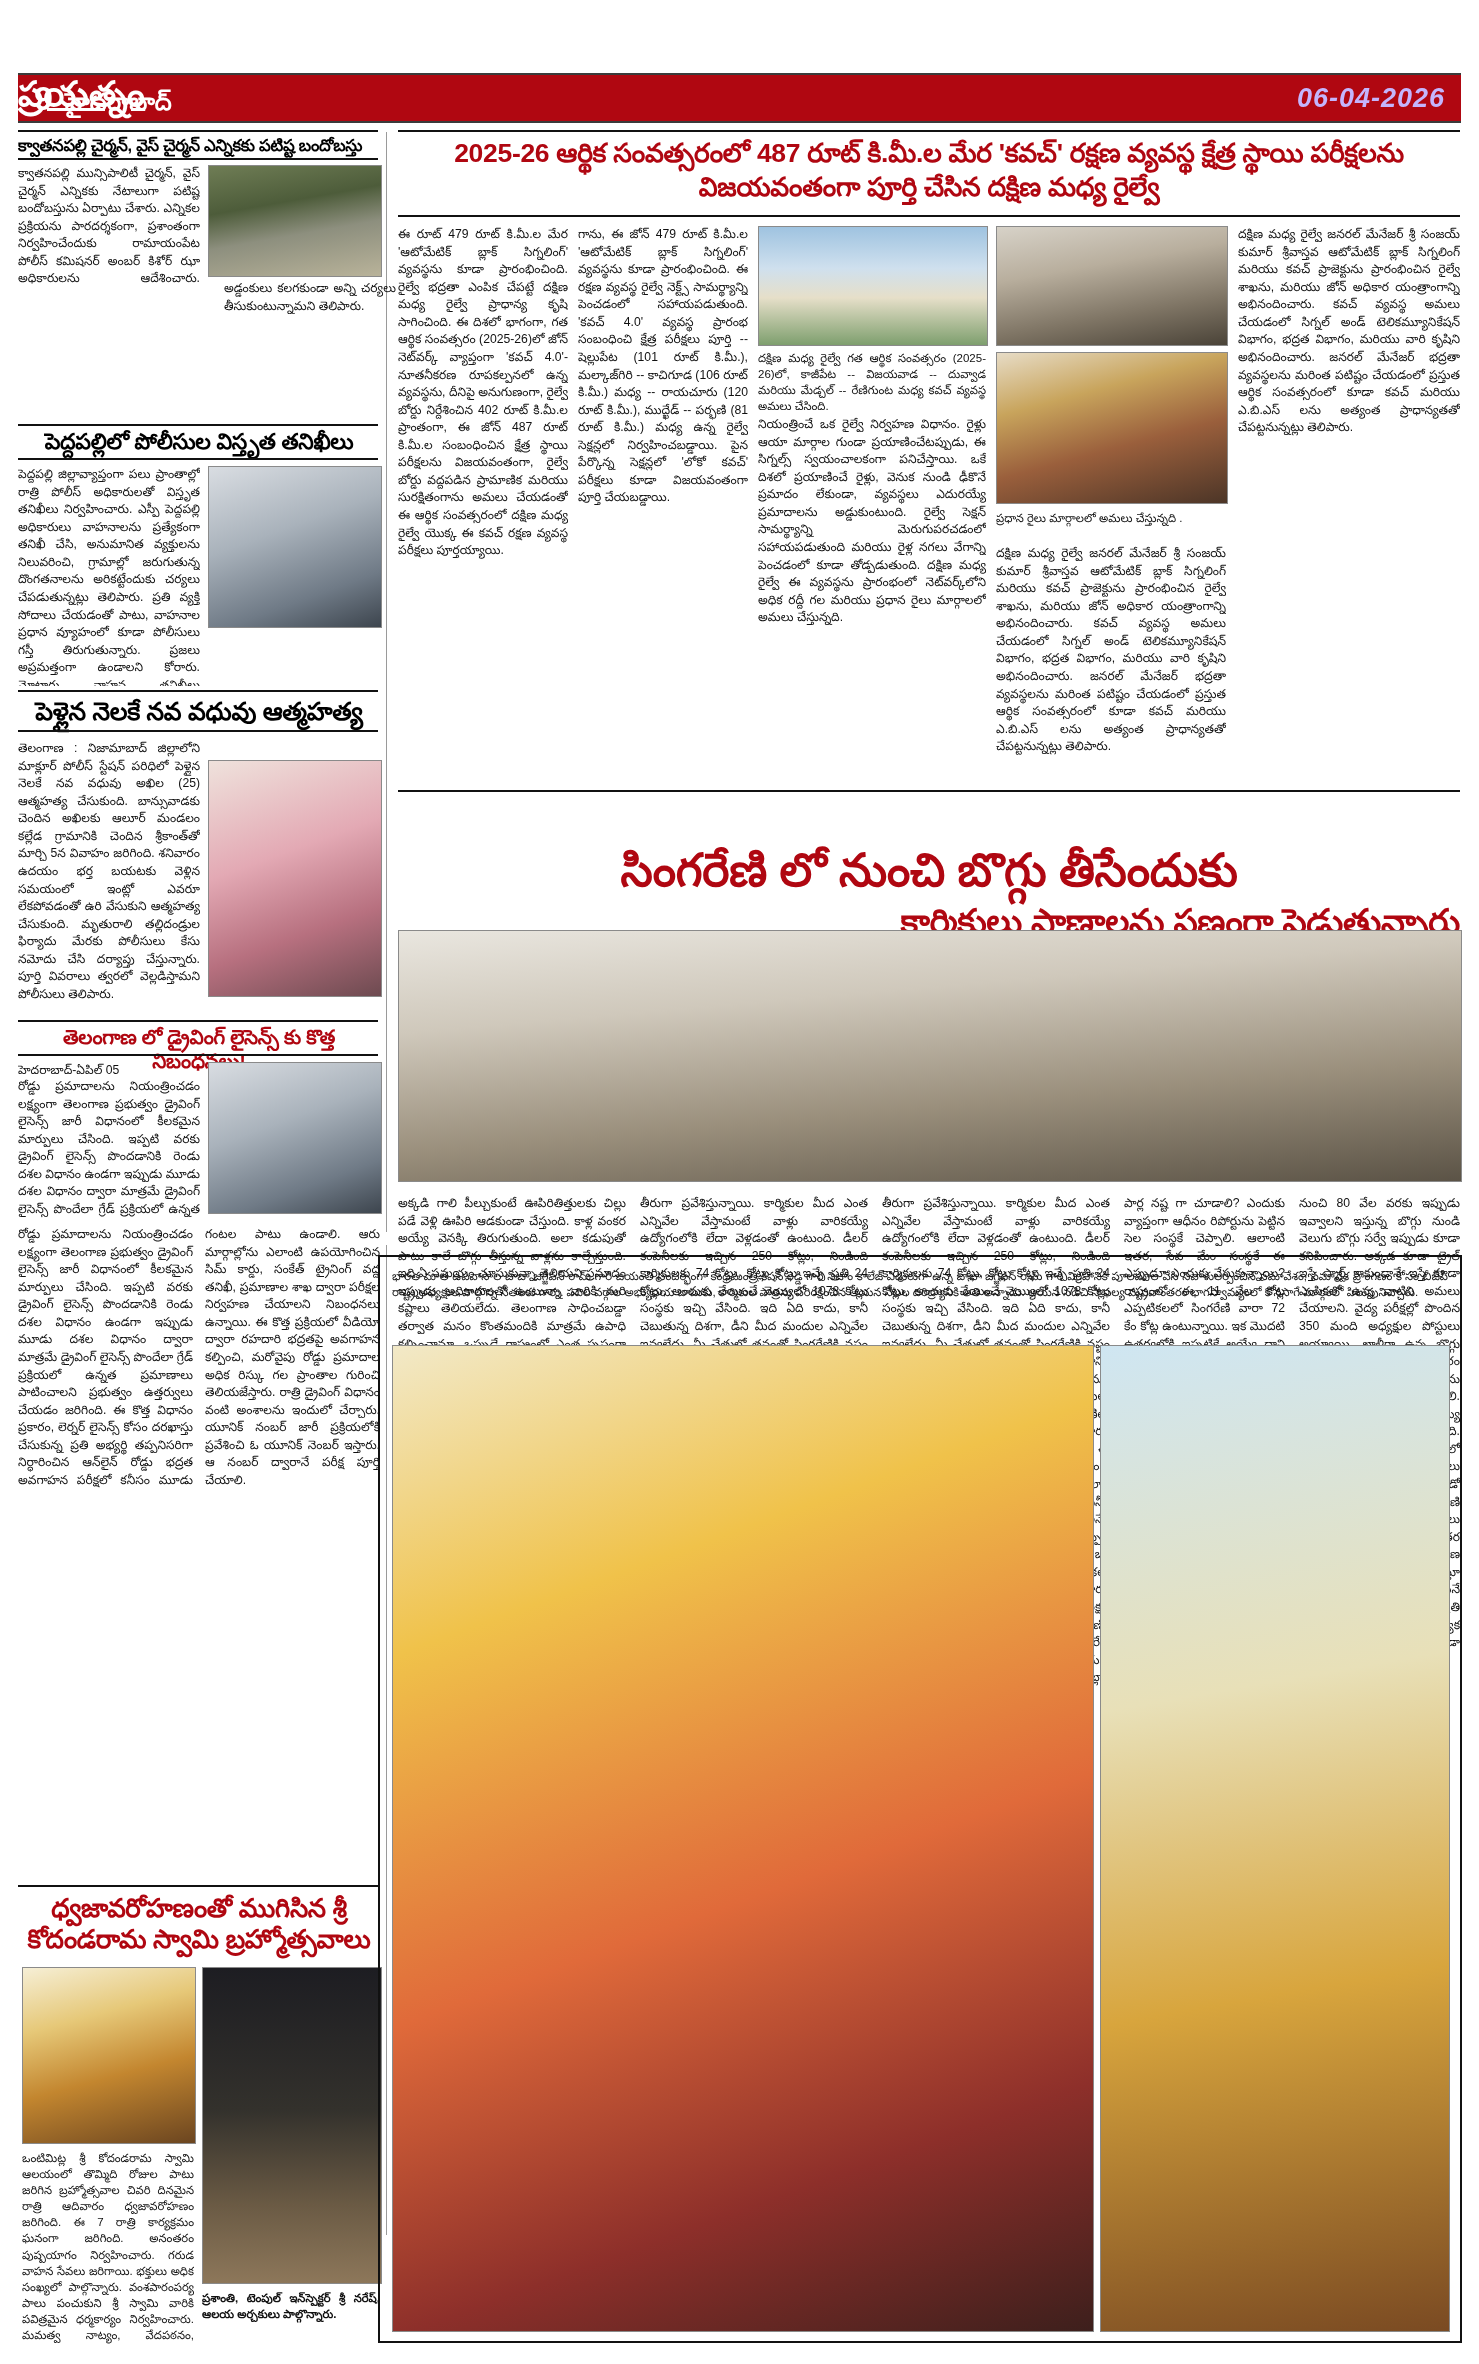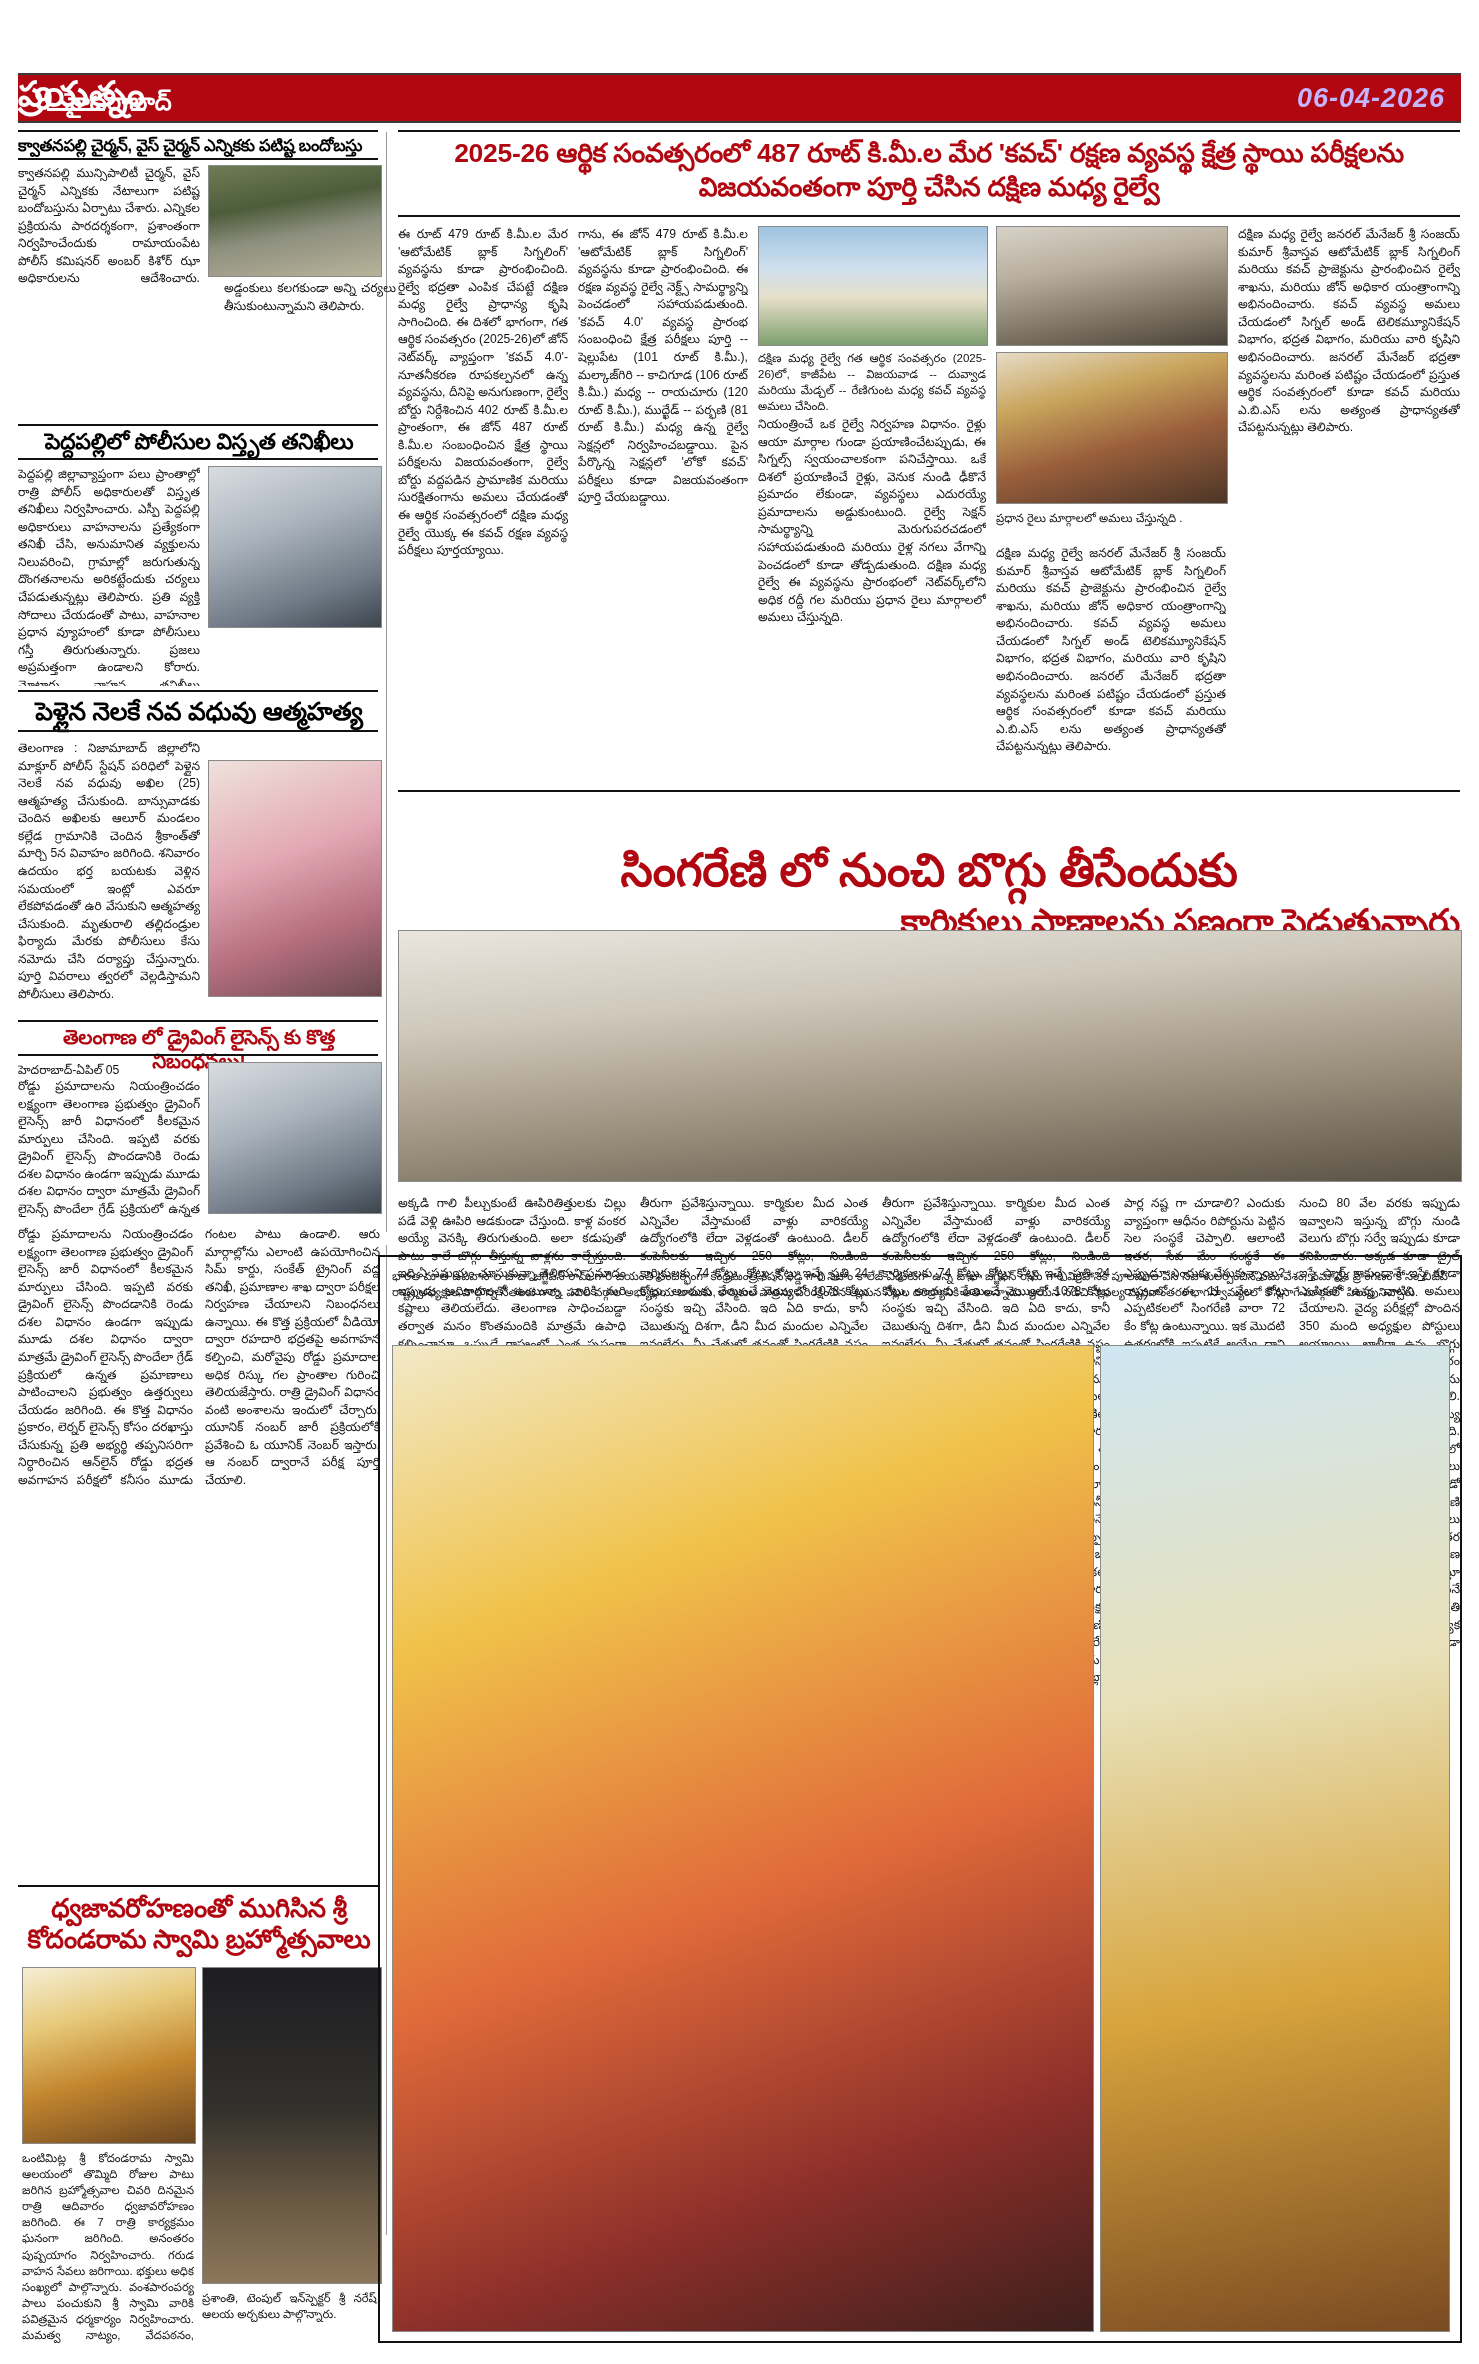--- a/index.html
+++ b/index.html
@@ -124,21 +124,21 @@
   <div class="hline2" style="left:18px;top:1885px;width:360px;"></div>
   <div class="col" style="left:18px;top:1893px;width:362px;text-align:center;">
     <div class="hl hl-red" style="font-size:26px;">ధ్వజావరోహణంతో ముగిసిన శ్రీ</div>
     <div class="hl hl-red" style="font-size:26px;">కోదండరామ స్వామి బ్రహ్మోత్సవాలు</div>
   </div>
 
   <div class="photo temple" style="position:absolute;left:22px;top:1967px;width:172px;height:175px;"></div>
   <div class="photo night" style="position:absolute;left:202px;top:1967px;width:178px;height:315px;"></div>
 
   <div class="col cap-txt" style="left:22px;top:2150px;width:172px;height:195px;overflow:hidden;">ఒంటిమిట్ల శ్రీ కోదండరామ స్వామి ఆలయంలో తొమ్మిది రోజుల పాటు జరిగిన బ్రహ్మోత్సవాల చివరి దినమైన రాత్రి ఆదివారం ధ్వజావరోహణం జరిగింది. ఈ 7 రాత్రి కార్యక్రమం ఘనంగా జరిగింది. అనంతరం పుష్పయాగం నిర్వహించారు. గరుడ వాహన సేవలు జరిగాయి. భక్తులు అధిక సంఖ్యలో పాల్గొన్నారు. వంశపారంపర్య పాలు పంచుకుని శ్రీ స్వామి వారికి పవిత్రమైన ధర్మకార్యం నిర్వహించారు. మమత్వ నాట్యం, వేదపఠనం, రాజ్యపరిపాలనతో ఆలయ ప్రాంగణం భక్తిమయంగా మారింది. ఈ కార్యక్రమంలో డిప్యూటీ ఈఓ శ్రీనివాస్ తదితరులు పాల్గొన్నారు.</div>
-  <div class="col cap-txt" style="left:202px;top:2290px;width:178px;height:55px;overflow:hidden;">ప్రశాంతి, టెంపుల్ ఇన్‌స్పెక్టర్ శ్రీ నరేష్, ఆలయ అర్చకులు పాల్గొన్నారు.</div>
+  <div class="col cap-txt" style="left:202px;top:2290px;width:178px;height:55px;overflow:hidden;font-weight:bold;">ప్రశాంతి, టెంపుల్ ఇన్‌స్పెక్టర్ శ్రీ నరేష్, ఆలయ అర్చకులు పాల్గొన్నారు.</div>
 
   <div class="hline2" style="left:398px;top:130px;width:1062px;"></div>
   <div class="col" style="left:398px;top:136px;width:1062px;text-align:center;">
     <div class="hl hl-red" style="font-size:26.5px;line-height:1.3;">2025-26 ఆర్థిక సంవత్సరంలో 487 రూట్ కి.మీ.ల మేర 'కవచ్' రక్షణ వ్యవస్థ క్షేత్ర స్థాయి పరీక్షలను విజయవంతంగా పూర్తి చేసిన దక్షిణ మధ్య రైల్వే</div>
   </div>
   <div class="hline2" style="left:398px;top:215px;width:1062px;"></div>
 
   <div class="col body-txt" style="left:398px;top:226px;width:170px;height:530px;overflow:hidden;">ఈ రూట్ 479 రూట్ కి.మీ.ల మేర 'ఆటోమేటిక్ బ్లాక్ సిగ్నలింగ్' వ్యవస్థను కూడా ప్రారంభించింది.
 
 రైల్వే భద్రతా ఎంపిక చేపట్టే దక్షిణ మధ్య రైల్వే ప్రాధాన్య కృషి సాగించింది. ఈ దిశలో భాగంగా, గత ఆర్థిక సంవత్సరం (2025-26)లో జోన్ నెట్‌వర్క్ వ్యాప్తంగా 'కవచ్ 4.0'-నూతనీకరణ రూపకల్పనలో ఉన్న వ్యవస్థను, దీనిపై అనుగుణంగా, రైల్వే బోర్డు నిర్దేశించిన 402 రూట్ కి.మీ.ల ప్రాంతంగా, ఈ జోన్ 487 రూట్ కి.మీ.ల సంబంధించిన క్షేత్ర స్థాయి పరీక్షలను విజయవంతంగా, రైల్వే బోర్డు వద్దపడిన ప్రామాణిక మరియు సురక్షితంగాను అమలు చేయడంతో ఈ ఆర్థిక సంవత్సరంలో దక్షిణ మధ్య రైల్వే యొక్క ఈ కవచ్ రక్షణ వ్యవస్థ పరీక్షలు పూర్తయ్యాయి.</div>

